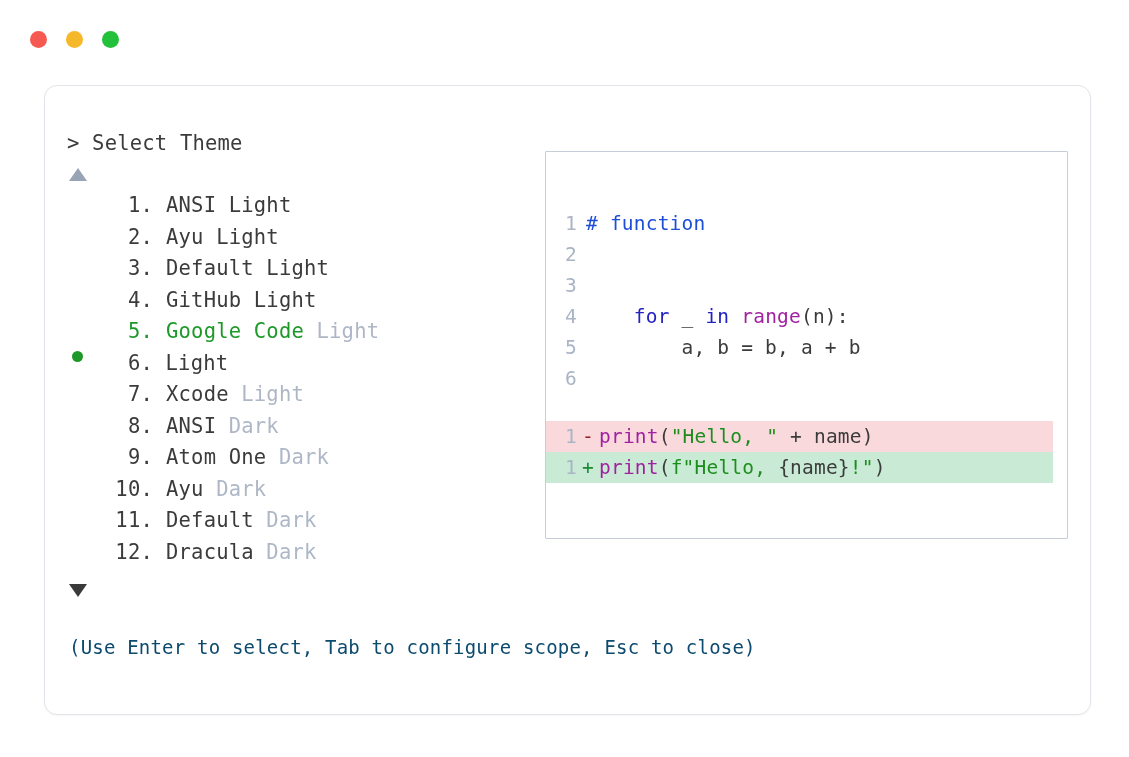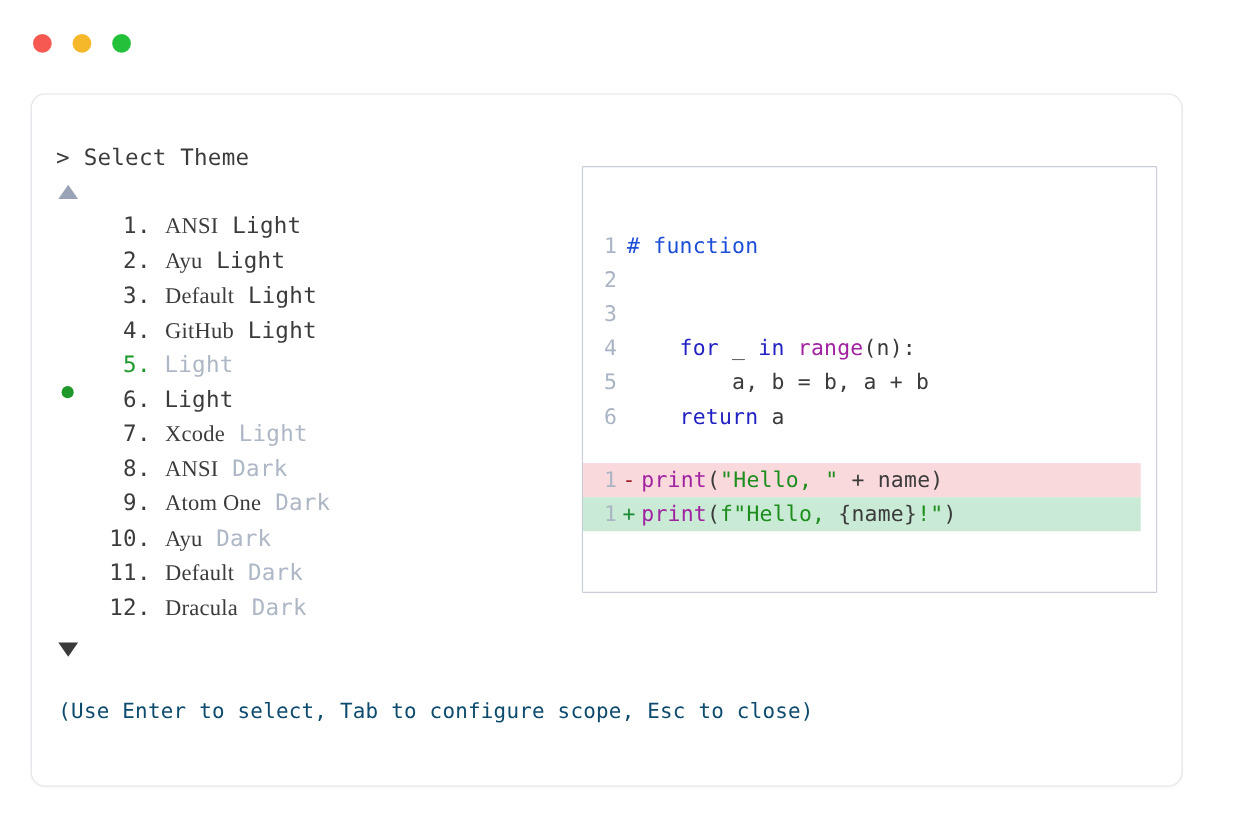--- a/index.html
+++ b/index.html
@@ -31,21 +31,21 @@
     border-radius: 50%;
     display: block;
   }
   .tl-close  { background: #f65951; }
   .tl-min    { background: #f6b82b; }
   .tl-max    { background: #23c03a; }
 
   
   .card {
     position: absolute;
-    left: 28px;
+    left: 44px;
     top: 85px;
     width: 1047px;
     height: 630px;
     box-sizing: border-box;
     border: 1px solid #e2e4e9;
     border-radius: 13px;
     background: #ffffff;
     box-shadow: 0 1px 2px rgba(20,25,40,0.035);
   }
 
@@ -116,21 +116,20 @@
   .idx {
     width: 54px;
     flex: 0 0 54px;
     text-align: right;
     color: #3b3b3b;
   }
   .idx-sel { color: #1e9929; }
   .name {
     margin-left: 13px;
     color: #3b3b3b;
-    font-family: Liberation Serif, serif;
   }
   .name-sel { color: #1e9929; }
   .variant { margin-left: 0; }
   .variant-strong { color: #3b3b3b; }
   .variant-muted  { color: #aeb7c6; }
 
   .scroll-down {
     margin-top: 10px;
     margin-left: 2px;
     width: 0;
@@ -247,21 +246,21 @@
 
       <div class="prompt-line"><span class="prompt-caret">&gt;</span><span> </span><span>Select Theme</span></div>
 
       <div class="scroll-up"></div>
 
       <ul class="theme-list" id="theme-list">
           <li class="theme-item"><span class="bullet-slot"></span><span class="idx">1.</span><span class="name">ANSI</span><span> </span><span class="variant variant-strong">Light</span></li>
           <li class="theme-item"><span class="bullet-slot"></span><span class="idx">2.</span><span class="name">Ayu</span><span> </span><span class="variant variant-strong">Light</span></li>
           <li class="theme-item"><span class="bullet-slot"></span><span class="idx">3.</span><span class="name">Default</span><span> </span><span class="variant variant-strong">Light</span></li>
           <li class="theme-item"><span class="bullet-slot"></span><span class="idx">4.</span><span class="name">GitHub</span><span> </span><span class="variant variant-strong">Light</span></li>
-          <li class="theme-item"><span class="bullet-slot"><span class="bullet-dot"></span></span><span class="idx idx-sel">5.</span><span> </span><span class="variant variant-muted">Light</span></li>
+          <li class="theme-item"><span class="bullet-slot"><span class="bullet-dot"></span></span><span class="idx idx-sel">5.</span><span class="name name-sel">Google Code</span><span> </span><span class="variant variant-muted">Light</span></li>
           <li class="theme-item"><span class="bullet-slot"></span><span class="idx">6.</span><span> </span><span class="variant variant-strong">Light</span></li>
           <li class="theme-item"><span class="bullet-slot"></span><span class="idx">7.</span><span class="name">Xcode</span><span> </span><span class="variant variant-muted">Light</span></li>
           <li class="theme-item"><span class="bullet-slot"></span><span class="idx">8.</span><span class="name">ANSI</span><span> </span><span class="variant variant-muted">Dark</span></li>
           <li class="theme-item"><span class="bullet-slot"></span><span class="idx">9.</span><span class="name">Atom One</span><span> </span><span class="variant variant-muted">Dark</span></li>
           <li class="theme-item"><span class="bullet-slot"></span><span class="idx">10.</span><span class="name">Ayu</span><span> </span><span class="variant variant-muted">Dark</span></li>
           <li class="theme-item"><span class="bullet-slot"></span><span class="idx">11.</span><span class="name">Default</span><span> </span><span class="variant variant-muted">Dark</span></li>
           <li class="theme-item"><span class="bullet-slot"></span><span class="idx">12.</span><span class="name">Dracula</span><span> </span><span class="variant variant-muted">Dark</span></li>
         </ul>
 
       <div class="scroll-down"></div>
@@ -270,21 +269,21 @@
     <div class="hint">(Use Enter to select, Tab to configure scope, Esc to close)</div>
 
     <div class="right-col">
       <div class="preview-box">
         <div class="code-area" id="code-area">
             <div class="code-line"><span class="ln">1</span><span class="code-text"><span class="tok-comment"># function</span></span></div>
             <div class="code-line"><span class="ln">2</span></div>
             <div class="code-line"><span class="ln">3</span></div>
             <div class="code-line"><span class="ln">4</span><span class="code-text"><span class="tok-plain">    </span><span class="tok-kw">for</span><span class="tok-plain"> _ </span><span class="tok-kw">in</span><span class="tok-plain"> </span><span class="tok-fn">range</span><span class="tok-plain">(n):</span></span></div>
             <div class="code-line"><span class="ln">5</span><span class="code-text"><span class="tok-plain">        a, b = b, a + b</span></span></div>
-            <div class="code-line"><span class="ln">6</span><span class="code-text"><span class="tok-plain">    </span><span class="tok-kw">return</span><span class="tok-plain"> a</span></span></div>
+            <div class="code-line"><span class="ln">6</span></div>
             <div class="gap-line"></div>
             <div class="diff-line diff-del"><span class="ln">1</span><span class="diff-marker marker-del">-</span><span><span class="tok-fn">print</span><span class="tok-plain">(</span><span class="tok-str">"Hello, "</span><span class="tok-plain"> + name)</span></span></div>
             <div class="diff-line diff-add"><span class="ln">1</span><span class="diff-marker marker-add">+</span><span><span class="tok-fn">print</span><span class="tok-plain">(</span><span class="tok-str">f"Hello, </span><span class="tok-plain">{name}</span><span class="tok-str">!"</span><span class="tok-plain">)</span></span></div>
           </div>
       </div>
     </div>
 
   </div>
 </div>
 

